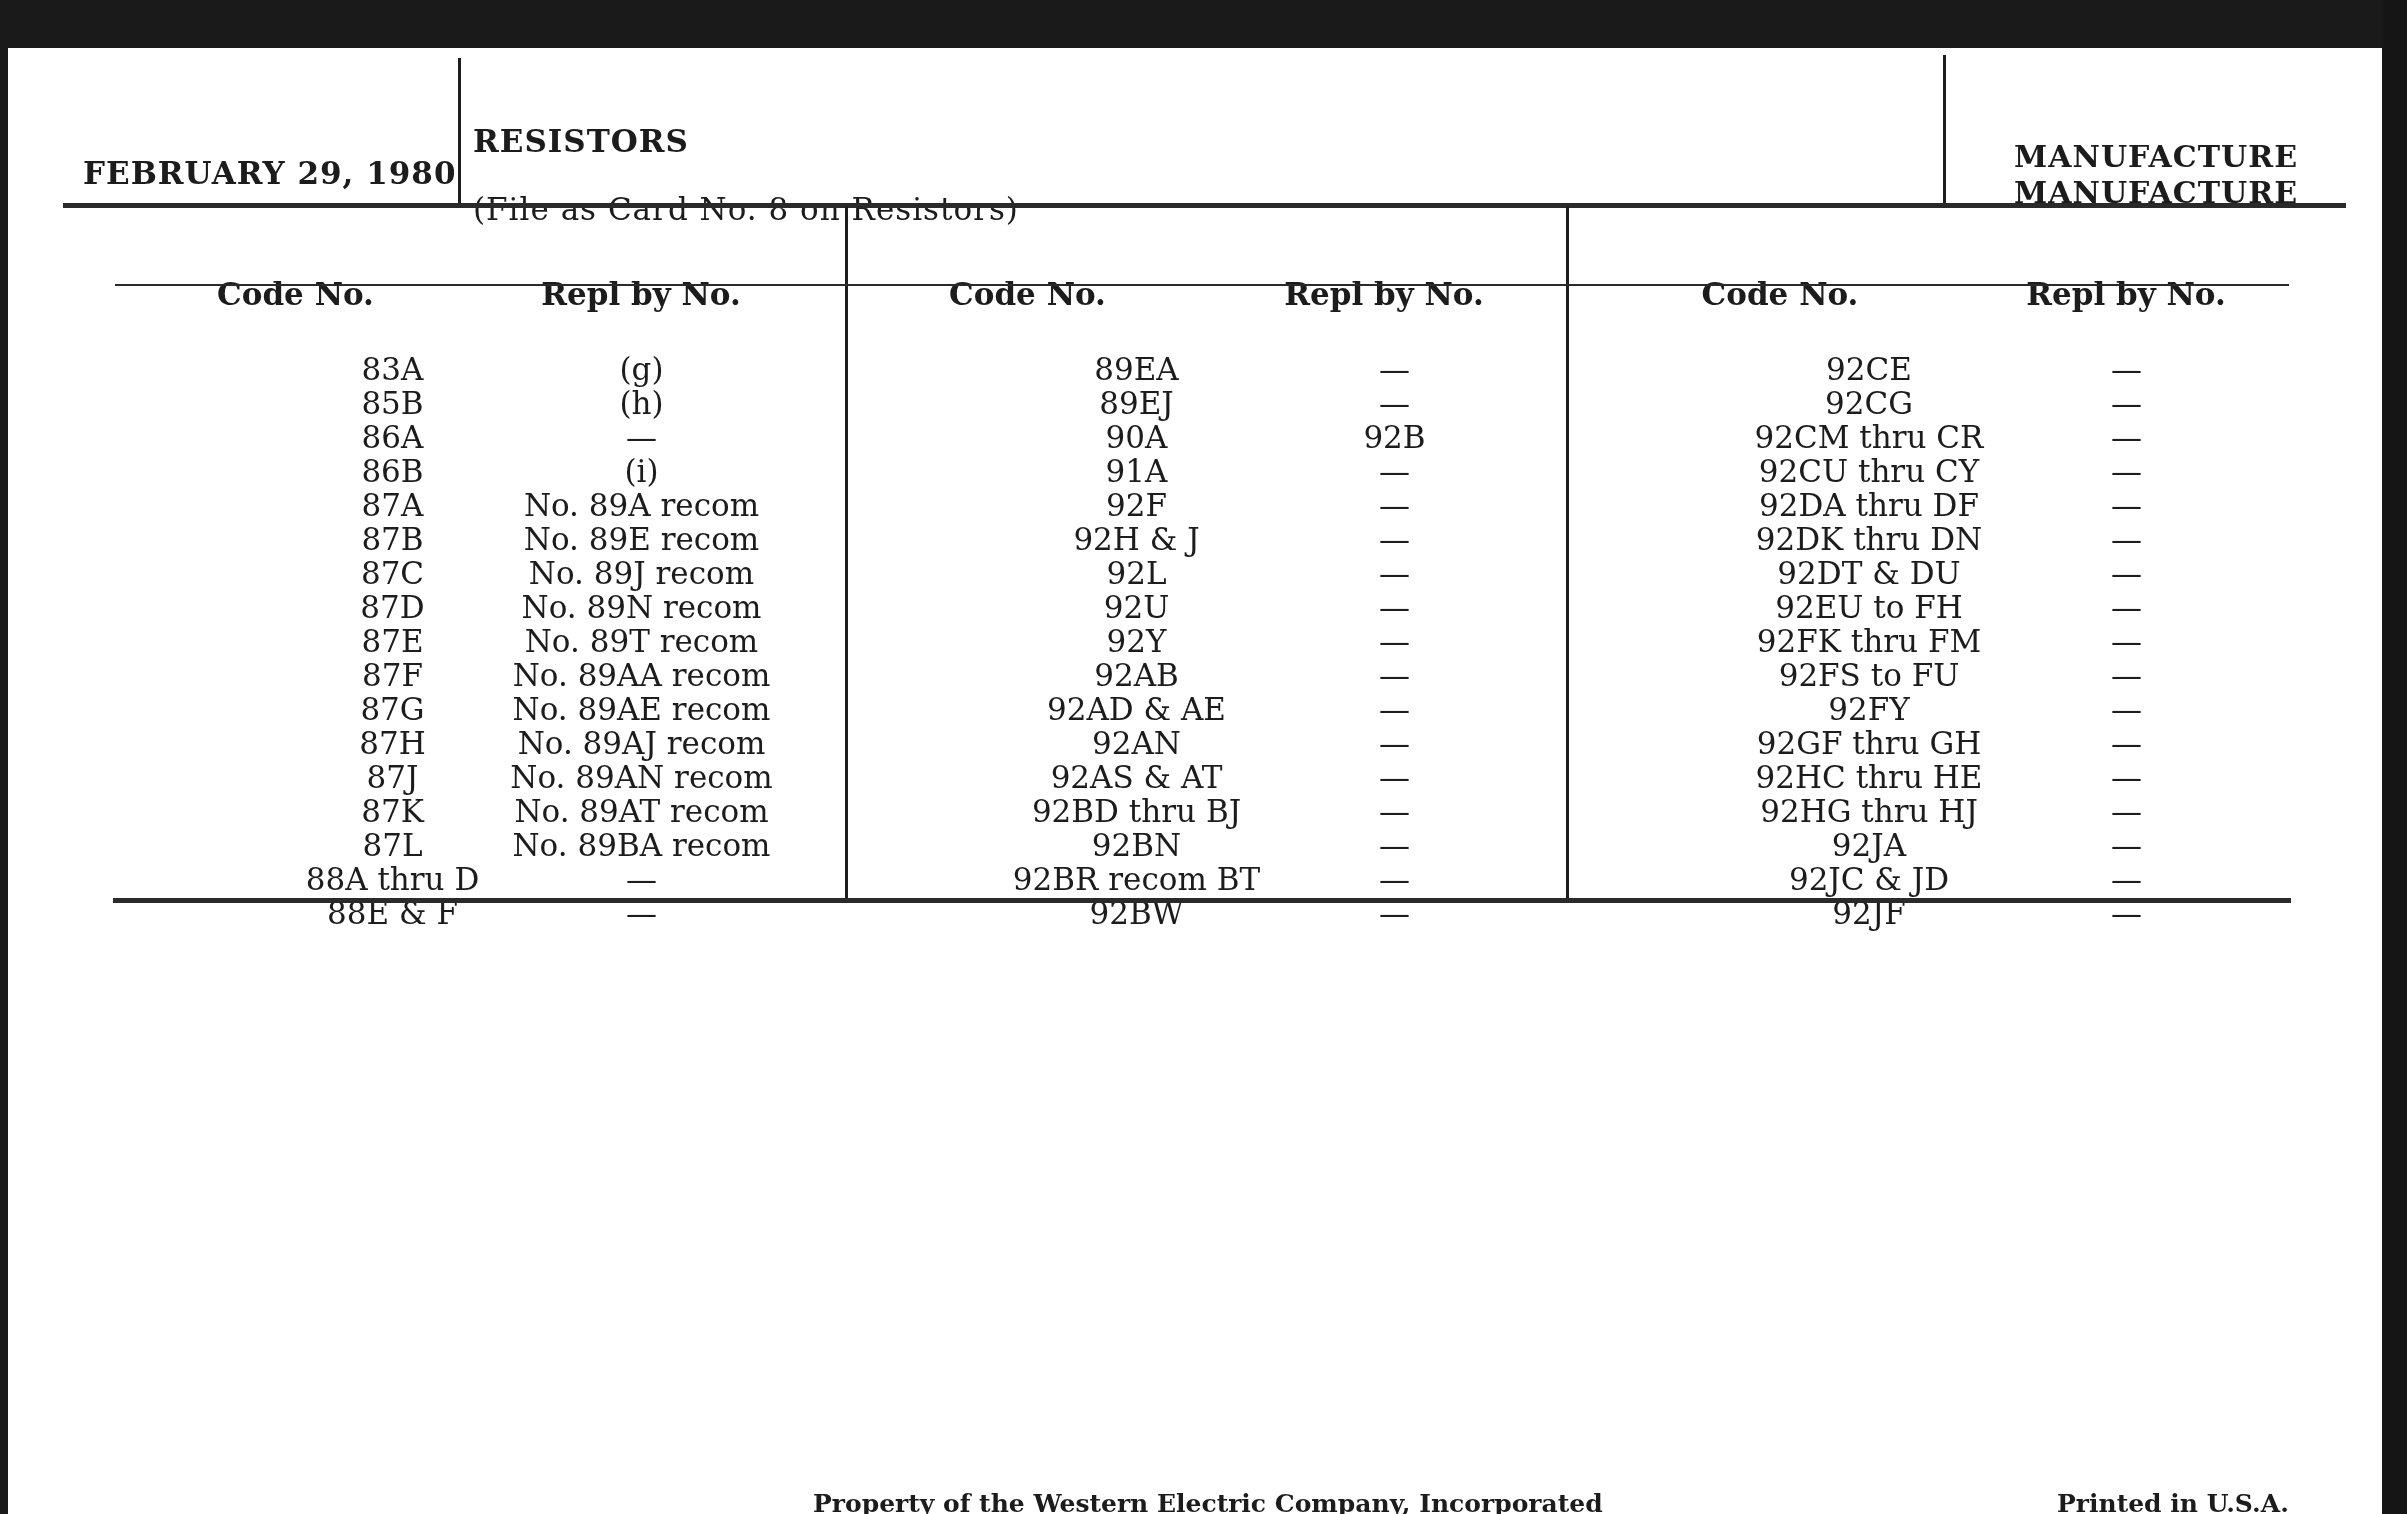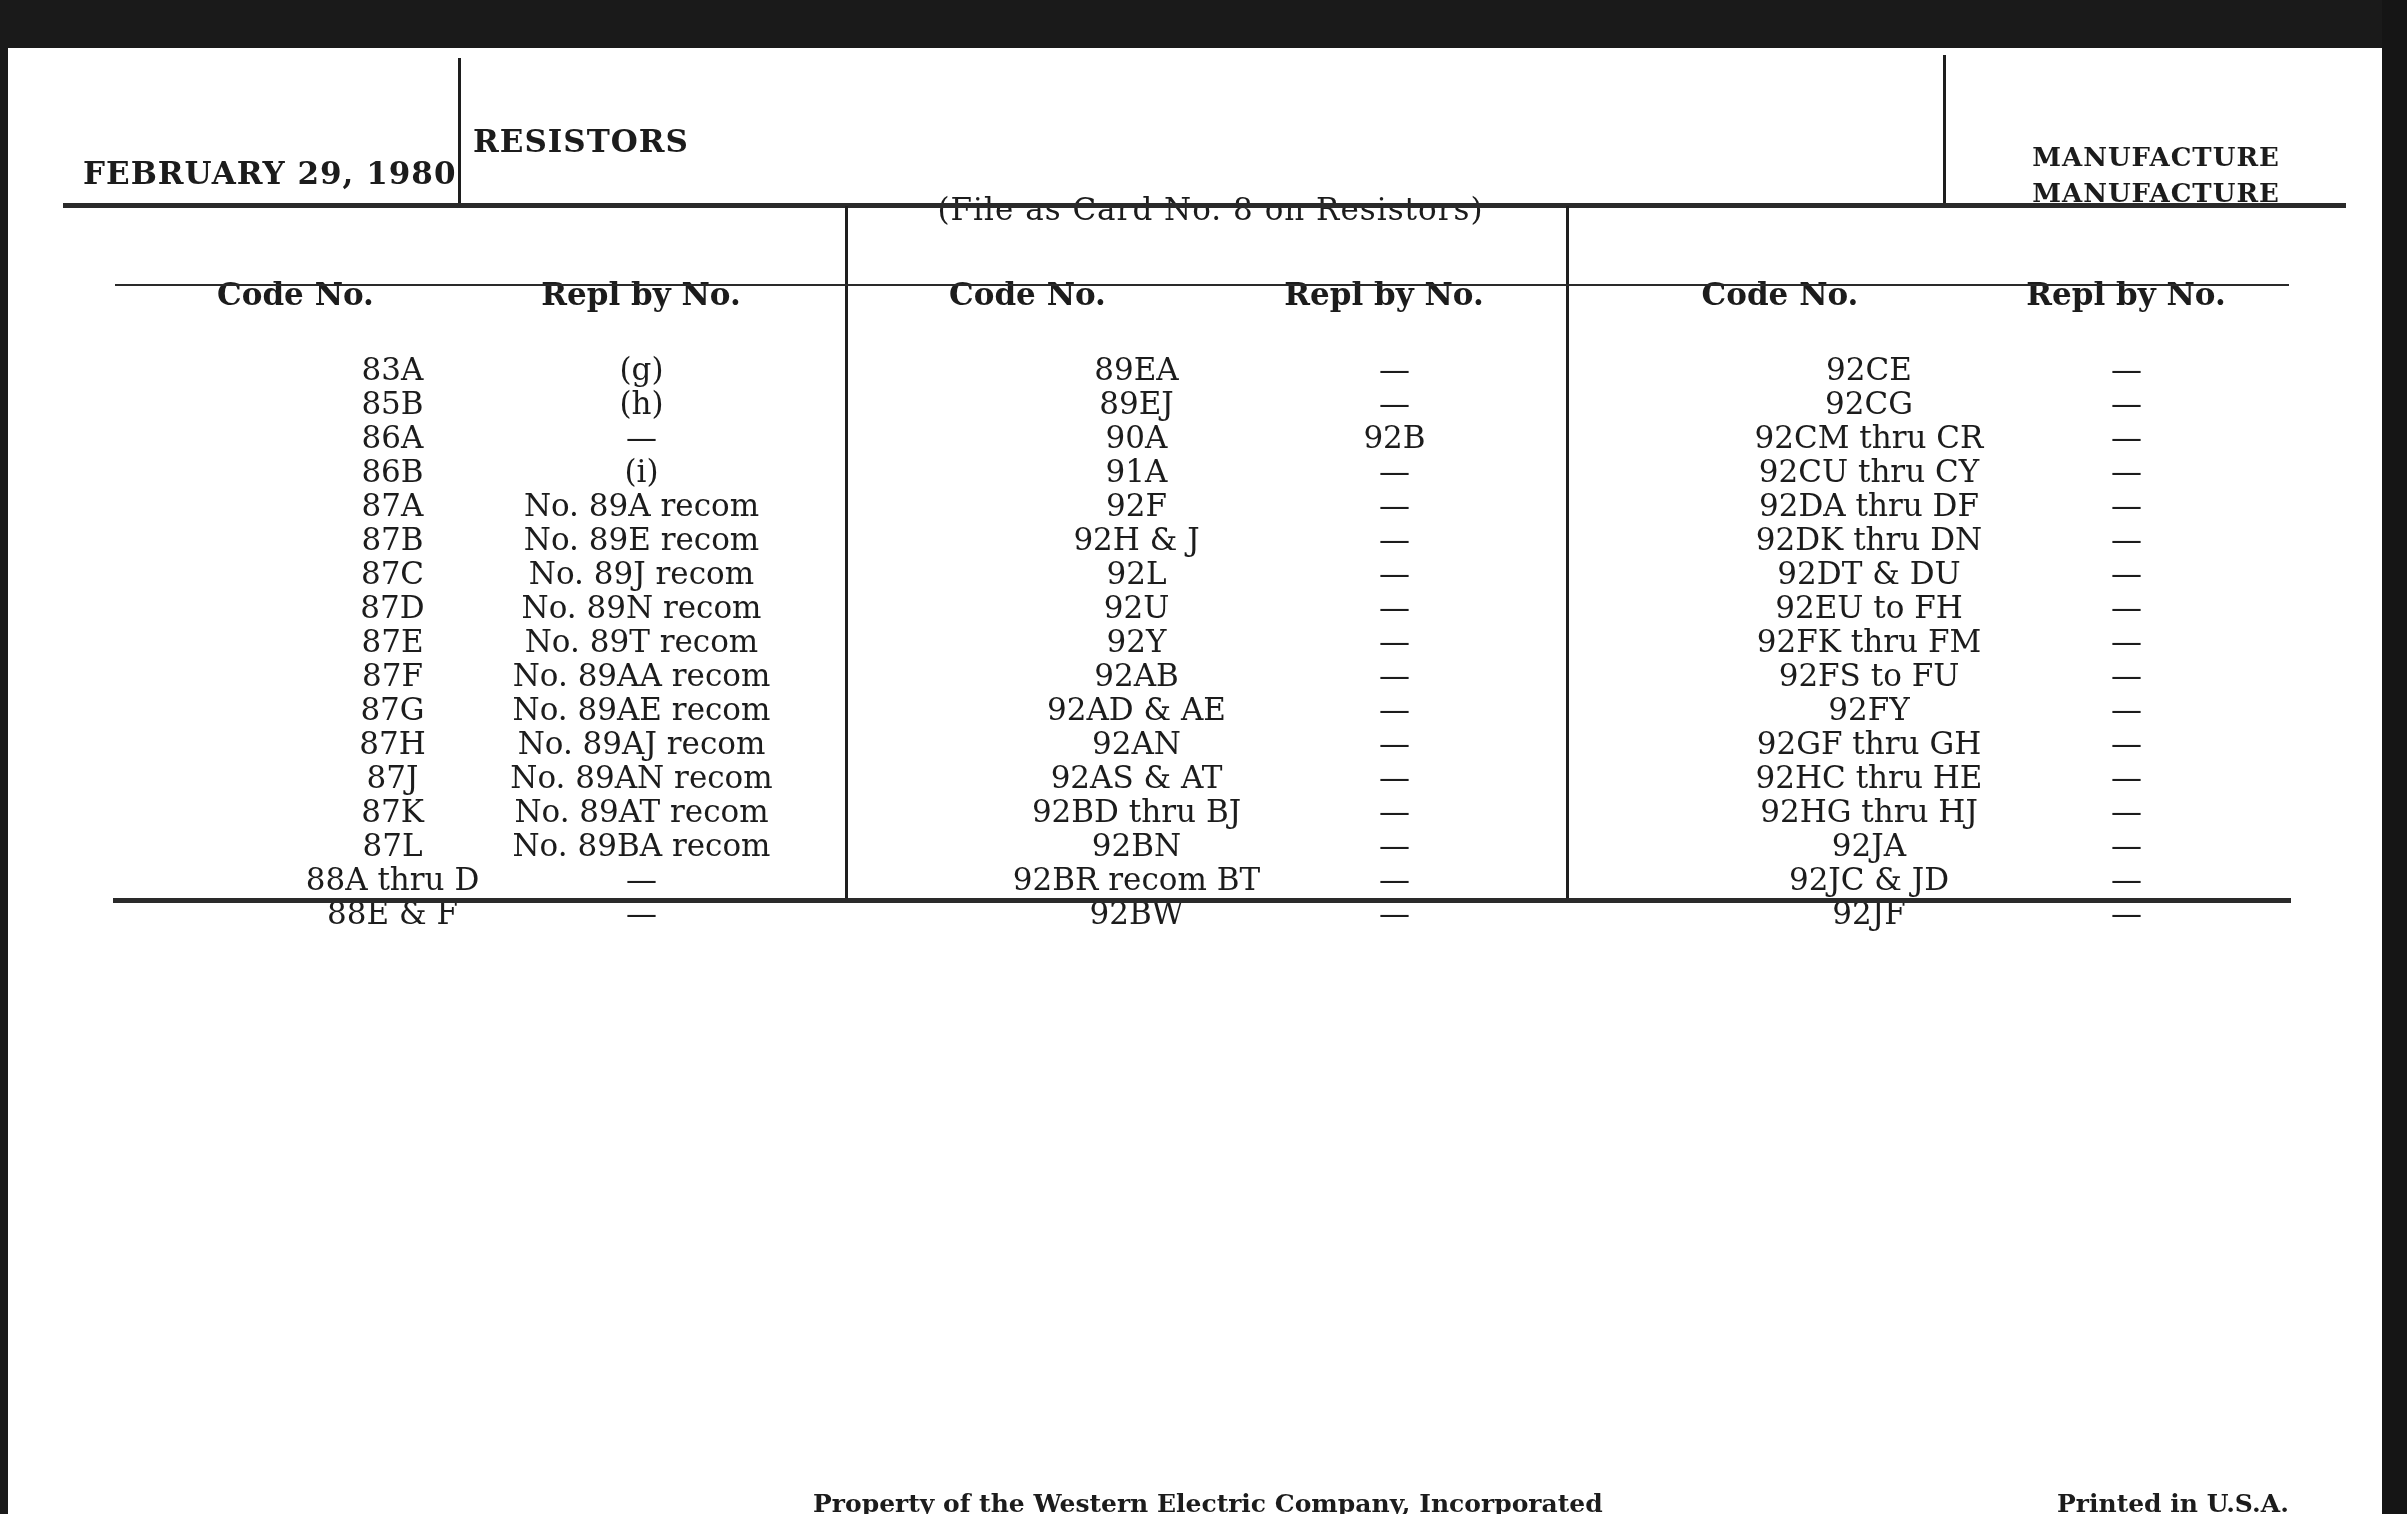--- a/index.html
+++ b/index.html
@@ -17,26 +17,26 @@
   .vline { position: absolute; background: #1e1e1e; width: 3px; }
   .hline { position: absolute; background: #2a2a2a; }
   .date {
     left: 75px; top: 107px; font-size: 31px; font-weight: bold; letter-spacing: 1px;
   }
   .title {
     left: 465px; width: 1475px; top: 75px; text-align: left;
     font-size: 31px; font-weight: bold; letter-spacing: 1px;
   }
   .subtitle {
-    left: 465px; width: 1475px; top: 143px; text-align: center;
+    left: 465px; width: 1475px; top: 143px; 
     font-size: 31px; letter-spacing: 1px;
   }
   .status {
     left: 1950px; width: 396px; top: 91px; text-align: center;
-    font-size: 26px; font-weight: bold; line-height: 36px; letter-spacing: 1px;
+    font-size: 30px; font-weight: bold; line-height: 36px; letter-spacing: 1px;
   }
   .colhdr { top: 228px; font-size: 31px; text-align: center; font-weight: bold; }
   .rows { top: 304px; font-size: 31px; line-height: 34px; }
   .rows .r { height: 34px; white-space: nowrap; }
   .code-col { text-align: center; }
   .repl-col { text-align: center; }
   .fn { left: 147px; font-size: 30px; line-height: 35px; top: 915px; white-space: nowrap; }
   .fn .row { height: 35px; }
   .fn .mark { display: inline-block; width: 73px; }
   .footer-left { left: 805px; top: 1441px; font-size: 25px; font-weight: bold; }

